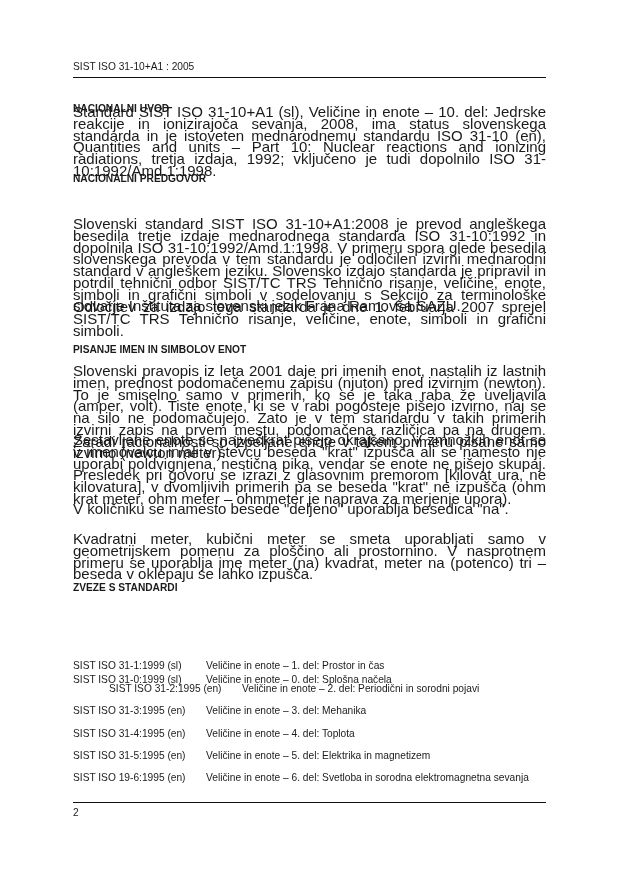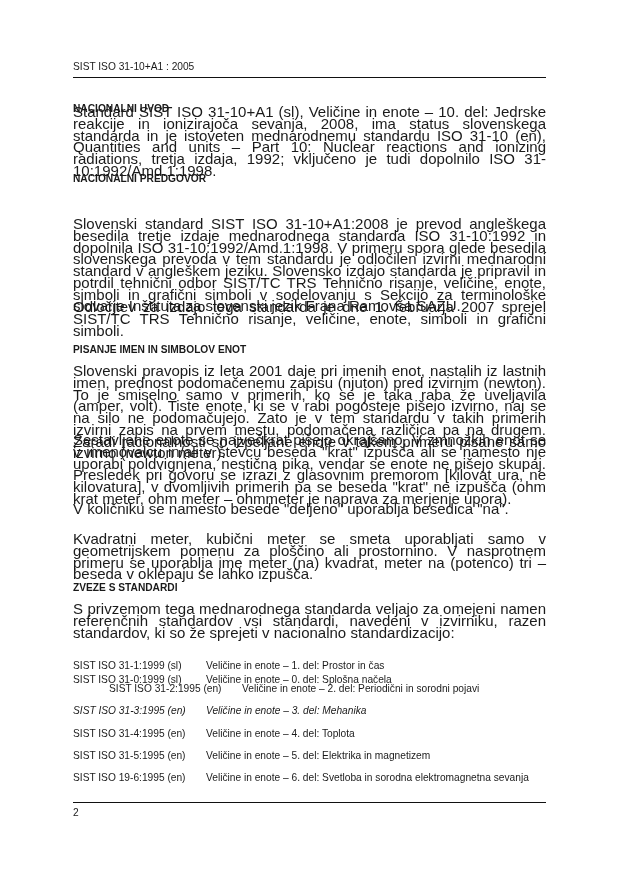--- a/index.html
+++ b/index.html
@@ -31,33 +31,32 @@
   <div class="abs p" style="top:218px;">Slovenski standard SIST ISO 31-10+A1:2008 je prevod angleškega besedila tretje izdaje mednarodnega standarda ISO 31-10:1992 in dopolnila ISO 31-10:1992/Amd.1:1998. V primeru spora glede besedila slovenskega prevoda v tem standardu je odločilen izvirni mednarodni standard v angleškem jeziku. Slovensko izdajo standarda je pripravil in potrdil tehnični odbor SIST/TC TRS Tehnično risanje, veličine, enote, simboli in grafični simboli v sodelovanju s Sekcijo za terminološke slovarje Inštituta za slovenski jezik Frana Ramovša SAZU.</div>
   <div class="abs p" style="top:301px;">Odločitev za izdajo tega standarda je dne 1. februarja 2007 sprejel SIST/TC TRS Tehnično risanje, veličine, enote, simboli in grafični simboli.</div>
 
   <div class="abs h" style="top:344px;">PISANJE IMEN IN SIMBOLOV ENOT</div>
   <div class="abs p" style="top:365px;">Slovenski pravopis iz leta 2001 daje pri imenih enot, nastalih iz lastnih imen, prednost podomačenemu zapisu (njuton) pred izvirnim (newton). To je smiselno samo v primerih, ko se je taka raba že uveljavila (amper, volt). Tiste enote, ki se v rabi pogosteje pišejo izvirno, naj se na silo ne podomačujejo. Zato je v tem standardu v takih primerih izvirni zapis na prvem mestu, podomačena različica pa na drugem. Zaradi racionalnosti so izpeljane enote v takem primeru pisane samo izvirno (newton meter).</div>
   <div class="abs p" style="top:434px;">Sestavljene enote se največkrat pišejo okrajšano. V zmnožkih enot se v imenovalcu in/ali v števcu beseda "krat" izpušča ali se namesto nje uporabi poldvignjena, nestična pika, vendar se enote ne pišejo skupaj. Presledek pri govoru se izrazi z glasovnim premorom [kilovat ura, ne kilovatura], v dvomljivih primerih pa se beseda "krat" ne izpušča (ohm krat meter, ohm meter – ohmmeter je naprava za merjenje upora).</div>
   <div class="abs p" style="top:503px;">V količniku se namesto besede "deljeno" uporablja besedica "na".</div>
   <div class="abs p" style="top:533px;">Kvadratni meter, kubični meter se smeta uporabljati samo v geometrijskem pomenu za ploščino ali prostornino. V nasprotnem primeru se uporablja ime meter (na) kvadrat, meter na (potenco) tri – beseda v oklepaju se lahko izpušča.</div>
 
   <div class="abs h" style="top:582px;">ZVEZE S STANDARDI</div>
-  <div class="abs p" style="top:603px;">S privzemom tega mednarodnega standarda veljajo za omejeni namen referenčnih standardov vsi standardi, navedeni v izvirniku, razen standardov, ki so že sprejeti v nacionalno standardizacijo:</div>
 
   <div>
     <div class="row" style="top:638px;margin-top:36px;">
       <span class="code">SIST ISO 31-0:1999 (sl)</span><span class="title">Veličine in enote – 0. del: Splošna načela</span>
     </div>
     <div class="row" style="top:660px;">
       <span class="code">SIST ISO 31-1:1999 (sl)</span><span class="title">Veličine in enote – 1. del: Prostor in čas</span>
     </div>
     <div class="row" style="top:683px;margin-left:36px;">
       <span class="code">SIST ISO 31-2:1995 (en)</span><span class="title">Veličine in enote – 2. del: Periodični in sorodni pojavi</span>
     </div>
-    <div class="row" style="top:705px;font-style:italic;">
+    <div class="row" style="top:705px;">
       <span class="code">SIST ISO 31-3:1995 (en)</span><span class="title">Veličine in enote – 3. del: Mehanika</span>
     </div>
     <div class="row" style="top:728px;">
       <span class="code">SIST ISO 31-4:1995 (en)</span><span class="title">Veličine in enote – 4. del: Toplota</span>
     </div>
     <div class="row" style="top:750px;">
       <span class="code">SIST ISO 31-5:1995 (en)</span><span class="title">Veličine in enote – 5. del: Elektrika in magnetizem</span>
     </div>
     <div class="row" style="top:772px;">
       <span class="code">SIST ISO 19-6:1995 (en)</span><span class="title">Veličine in enote – 6. del: Svetloba in sorodna elektromagnetna sevanja</span>

